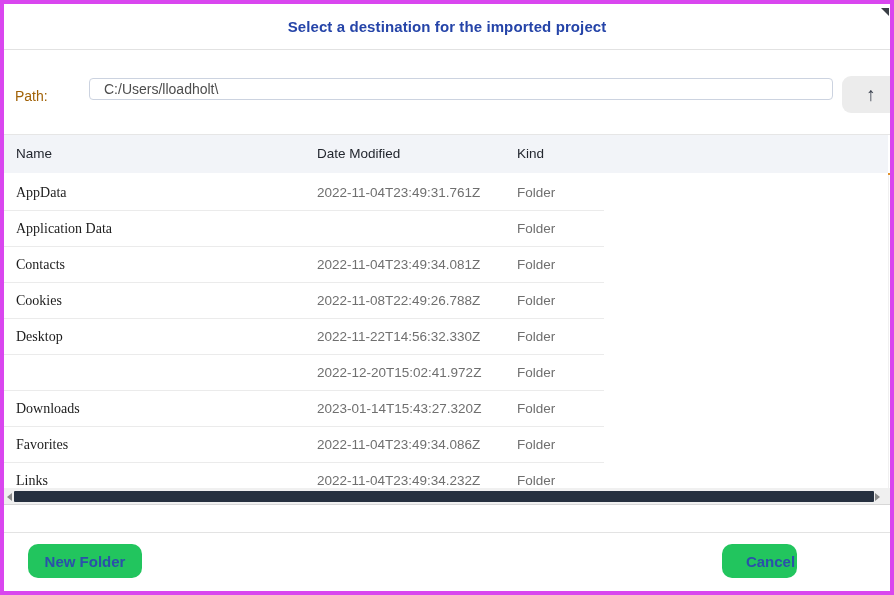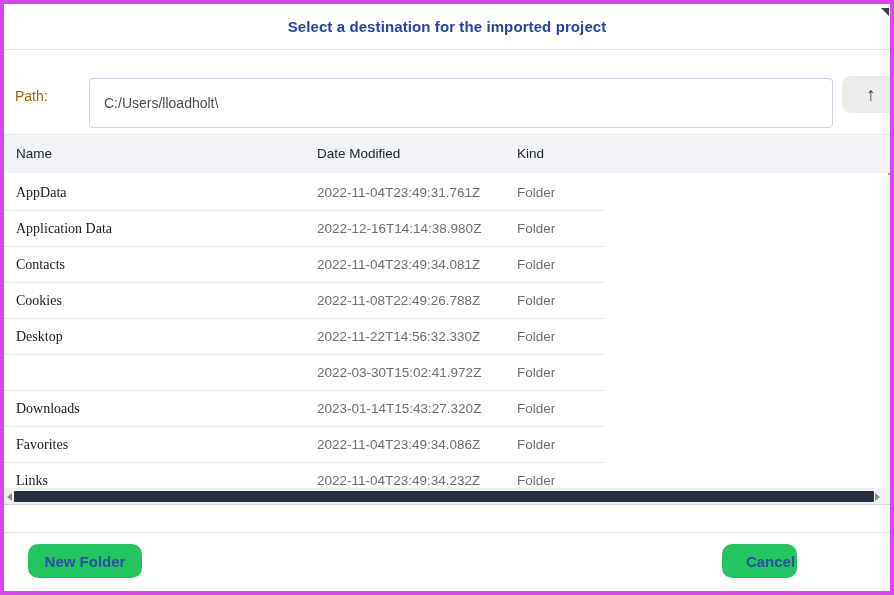--- a/index.html
+++ b/index.html
@@ -12,21 +12,21 @@
   .title{
     position:absolute; top:0; left:0; right:0; height:45px;
     display:flex; align-items:center; justify-content:center;
     color:#2544a8; font-size:15px; font-weight:bold; letter-spacing:.1px;
   }
   .top-divider{position:absolute; top:45px; left:0; right:0; height:1px; background:#e2e2e2;}
 
   
   .path-label{position:absolute; left:11px; top:84px; font-size:14px; color:#a16207;}
   .path-input{
-    position:absolute; left:85px; top:74px; width:744px; height:50px; box-sizing:border-box;
+    position:absolute; left:85px; top:74px; width:744px; height:22px; box-sizing:border-box;
     border:1px solid #ccd3e0; border-radius:4px; padding:0 0 0 14px;
     font-family:"Liberation Sans", sans-serif; font-size:14px; color:#4d4d4d; outline:none; background:#fff;
   }
   .up-btn{
     position:absolute; left:838px; top:72px; width:58px; height:37px;
     background:#ececec; border:none; border-radius:9px;
     display:flex; align-items:center; justify-content:center;
     font-size:19px; color:#3c4350; cursor:pointer;
   }
 
@@ -109,21 +109,20 @@
   <div class="rows">
 
       <div class="row">
         <span class="cell-name">AppData</span>
         <span class="cell-date">2022-11-04T23:49:31.761Z</span>
         <span class="cell-kind">Folder</span>
       </div>
 
       <div class="row">
         <span class="cell-name">Application Data</span>
-        <span class="cell-date">2022-12-16T14:14:38.980Z</span>
         <span class="cell-kind">Folder</span>
       </div>
 
       <div class="row">
         <span class="cell-name">Contacts</span>
         <span class="cell-date">2022-11-04T23:49:34.081Z</span>
         <span class="cell-kind">Folder</span>
       </div>
 
       <div class="row">
@@ -132,21 +131,21 @@
         <span class="cell-kind">Folder</span>
       </div>
 
       <div class="row">
         <span class="cell-name">Desktop</span>
         <span class="cell-date">2022-11-22T14:56:32.330Z</span>
         <span class="cell-kind">Folder</span>
       </div>
 
       <div class="row">
-        <span class="cell-date">2022-03-30T15:02:41.972Z</span>
+        <span class="cell-date">2022-12-20T15:02:41.972Z</span>
         <span class="cell-kind">Folder</span>
       </div>
 
       <div class="row">
         <span class="cell-name">Downloads</span>
         <span class="cell-date">2023-01-14T15:43:27.320Z</span>
         <span class="cell-kind">Folder</span>
       </div>
 
       <div class="row">

